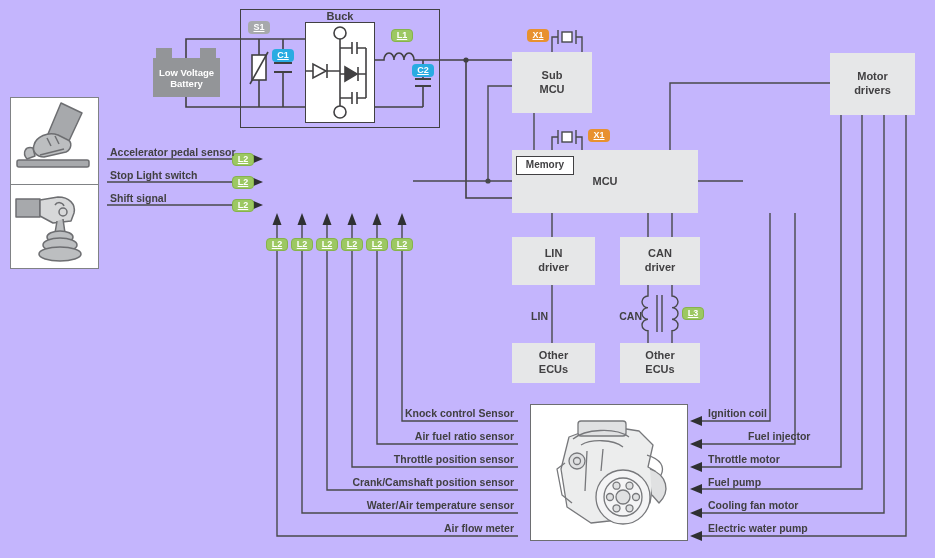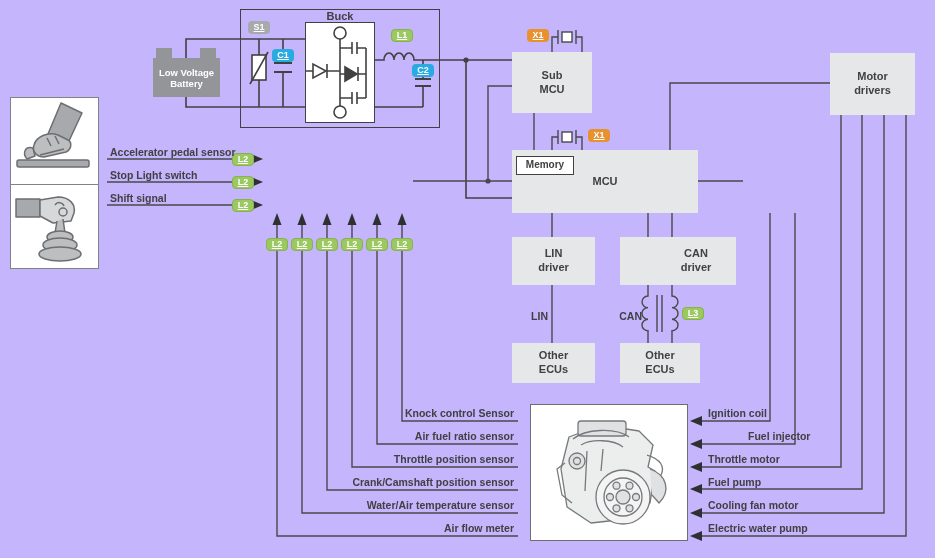--- a/index.html
+++ b/index.html
@@ -192,21 +192,21 @@
   <div class="block" style="left:512px;top:150px;width:186px;height:63px;">
       <span>MCU</span>
     </div>
   <div class="memory">Memory</div>
   <div class="block" style="left:830px;top:53px;width:85px;height:62px;">
       <span style="width:44px;">Motor drivers</span>
     </div>
   <div class="block" style="left:512px;top:237px;width:83px;height:48px;">
       <span style="width:38px;">LIN driver</span>
     </div>
-  <div class="block" style="left:620px;top:237px;width:80px;height:48px;padding-left:36px;">
+  <div class="block" style="left:620px;top:237px;width:80px;height:48px;">
       <span style="width:38px;">CAN driver</span>
     </div>
   <div class="block" style="left:512px;top:343px;width:83px;height:40px;">
       <span style="width:38px;">Other ECUs</span>
     </div>
   <div class="block" style="left:620px;top:343px;width:80px;height:40px;">
       <span style="width:38px;">Other ECUs</span>
     </div>
 
   <div class="wbox" style="left:530px;top:404px;width:158px;height:137px;border:1px solid #6d6e71;box-sizing:border-box;">

